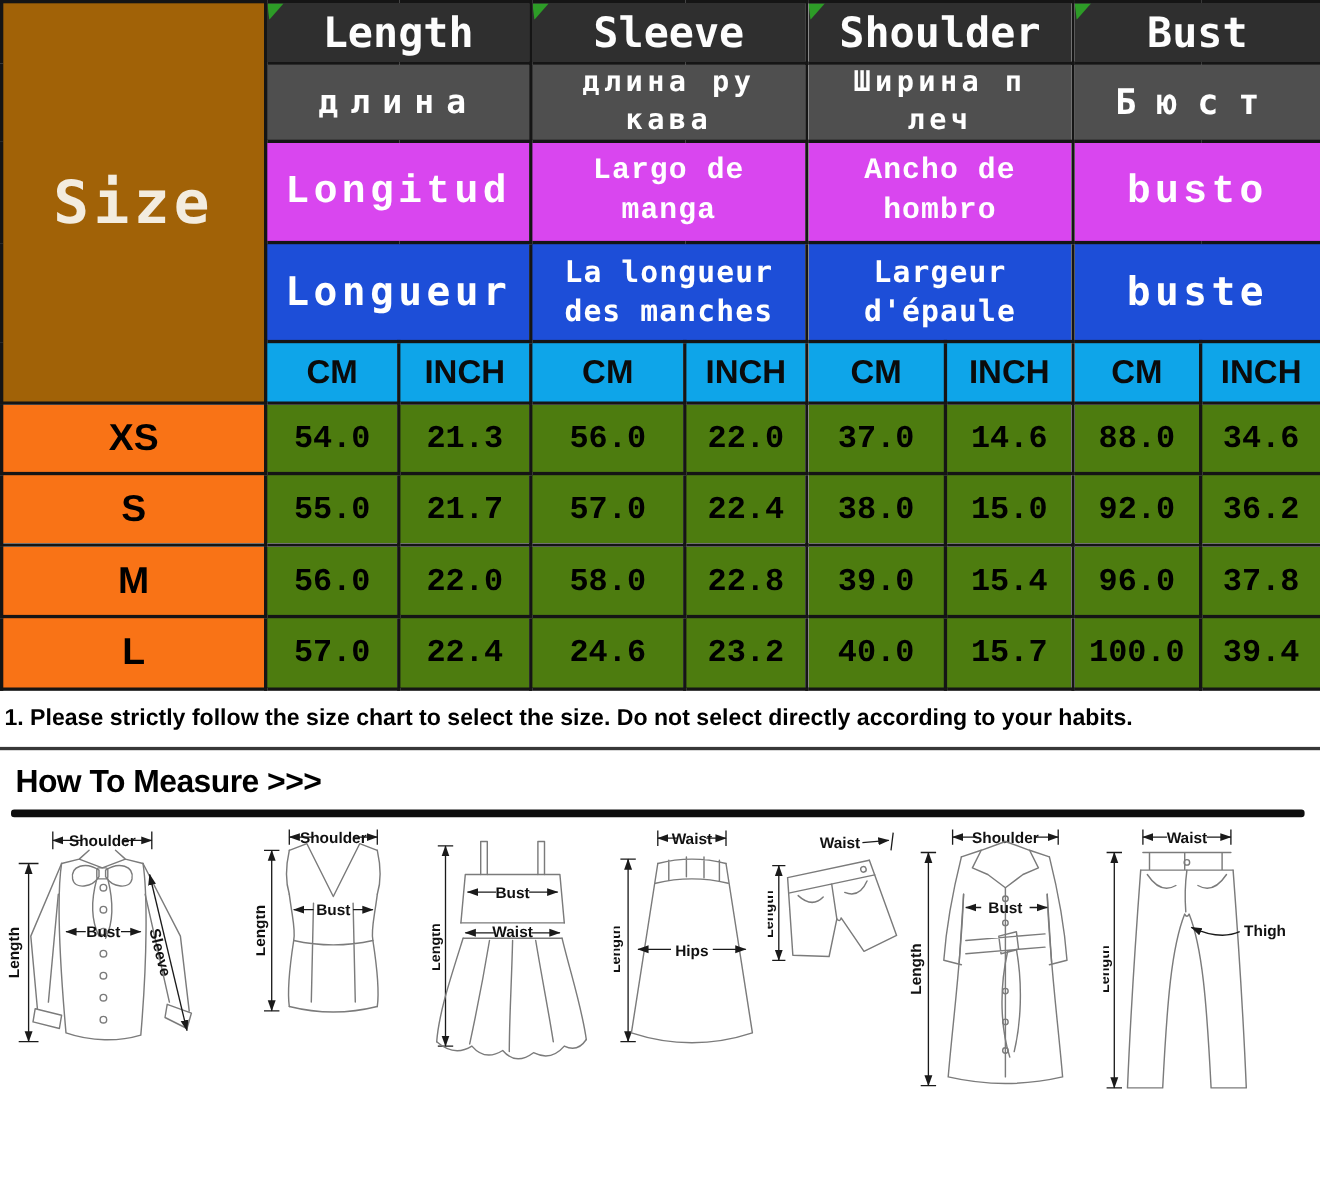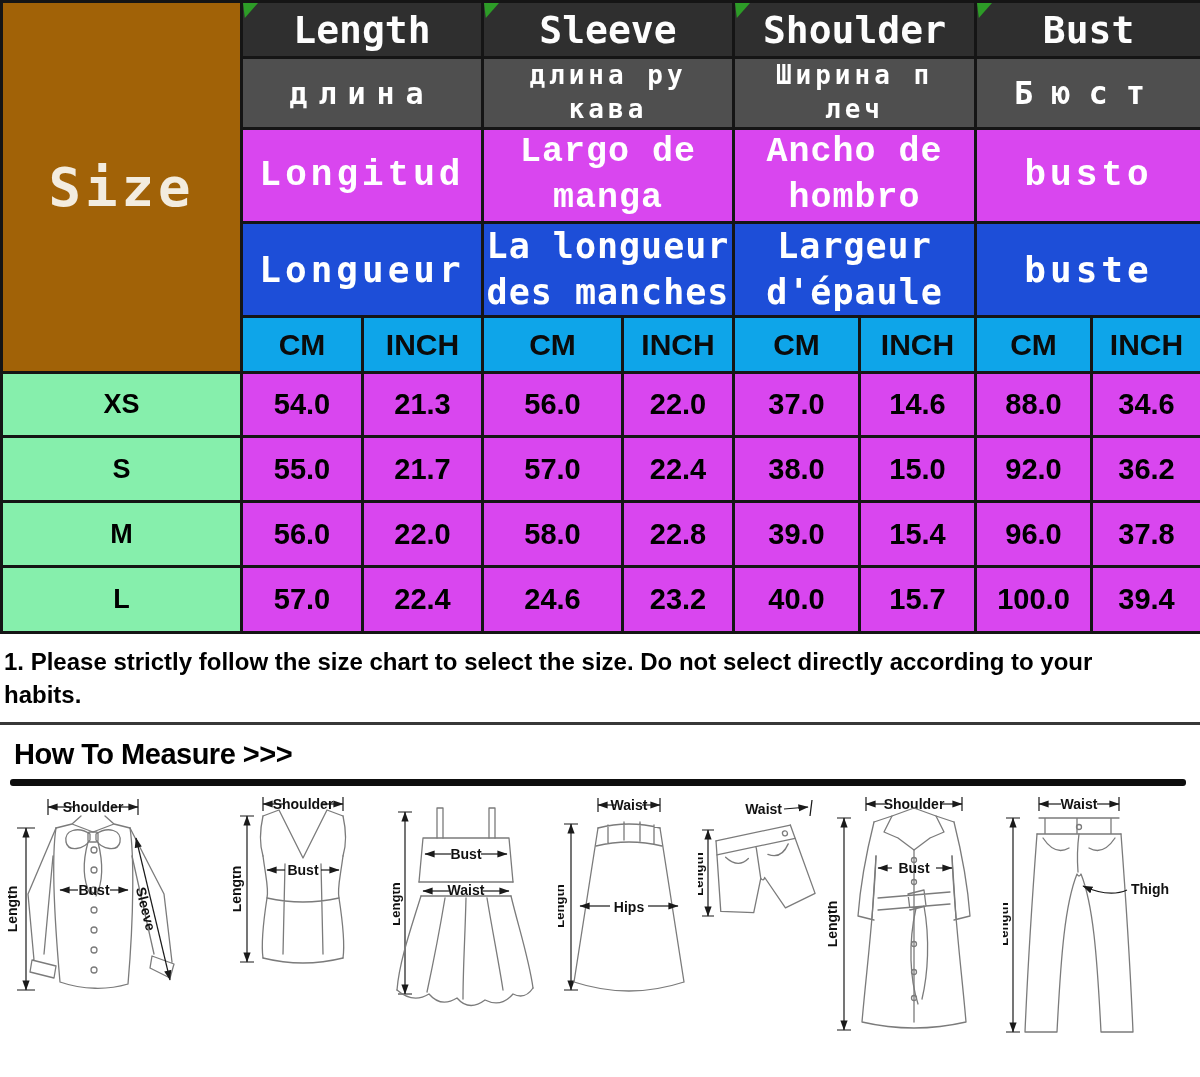--- a/index.html
+++ b/index.html
@@ -23,29 +23,29 @@
     font-weight:bold;font-size:38px;
   }
   .flag{
     position:absolute;top:0;left:0;width:15px;height:15px;background:#2d9c27;
     clip-path:polygon(0 0,100% 0,12% 100%);
   }
   .h-ru{background:#4f4f4f;color:#ffffff;font-family:"DejaVu Sans Mono","Liberation Mono",monospace;font-weight:bold;}
   .h-es{background:#d946ef;color:#ffffff;font-family:Liberation Mono, monospace;font-weight:bold;}
   .h-fr{background:#1d4ed8;color:#ffffff;font-family:"DejaVu Sans Mono","Liberation Mono",monospace;font-weight:bold;}
   .single{font-size:36px;letter-spacing:4px;}
-  .multi{font-size:35px;letter-spacing:1px;line-height:1.3;white-space:pre-line;}
+  .multi{font-size:27px;letter-spacing:1px;line-height:1.3;white-space:pre-line;}
   .h-ru.single{font-size:30px;letter-spacing:11px;}
   .h-ru.multi{font-size:26px;letter-spacing:4px;margin-left:33px;}
   .h-ru.xwide{font-size:32px;letter-spacing:18px;text-align:center;}
   .h-unit{background:#0ea5e9;color:#0b0b0b;font-weight:bold;font-size:30px;font-family:"Liberation Sans",sans-serif;}
-  .d-size{background:#86efac;font-weight:bold;font-size:27px;}
-  .d-val{background:#d946ef;font-weight:bold;font-size:29px;}
+  .d-size{background:#f97316;font-weight:bold;font-size:34px;}
+  .d-val{background:#4d7c0f;font-weight:bold;font-size:29px;font-family:Liberation Mono, monospace;}
   
-  .notes{padding:11px 40px 6px 4px;font-weight:bold;font-size:24px;line-height:1.38;}
+  .notes{padding:11px 40px 6px 4px;font-weight:bold;font-size:21px;line-height:1.38;}
   .notes p{margin:0;}
   
   .divider-thin{height:3px;background:#383838;margin-top:5px;}
   .measure-heading{font-weight:bold;font-size:29px;margin:13px 0 8px 14px;letter-spacing:-0.5px;}
   .divider-thick{height:7px;background:#0e0e0e;border-radius:3px;margin:0 14px 0 10px;}
   
   .figures{display:flex;align-items:flex-start;padding:8px 0 0 8px;}
   .fig svg{display:block;}
   .garment{stroke:#7b7b7b;fill:none;stroke-width:1.3;stroke-linejoin:round;stroke-linecap:round;}
   .dim{stroke:#1a1a1a;fill:none;stroke-width:1.2;}

